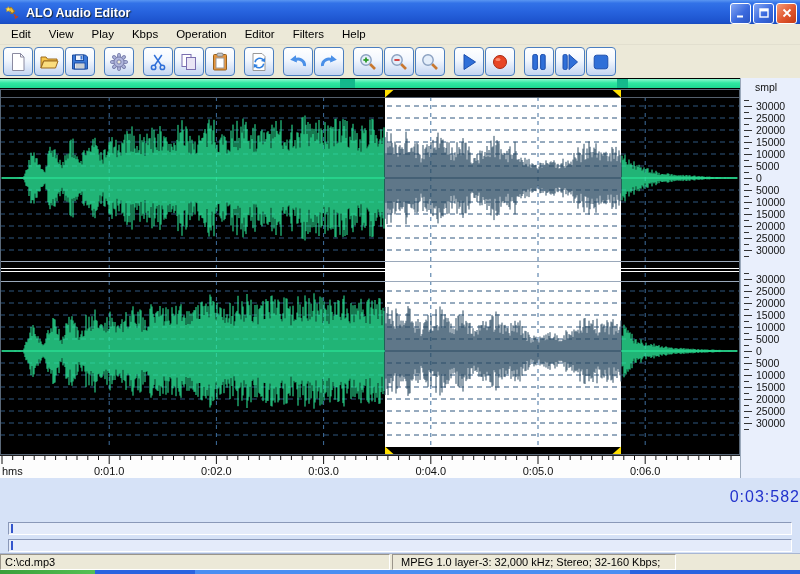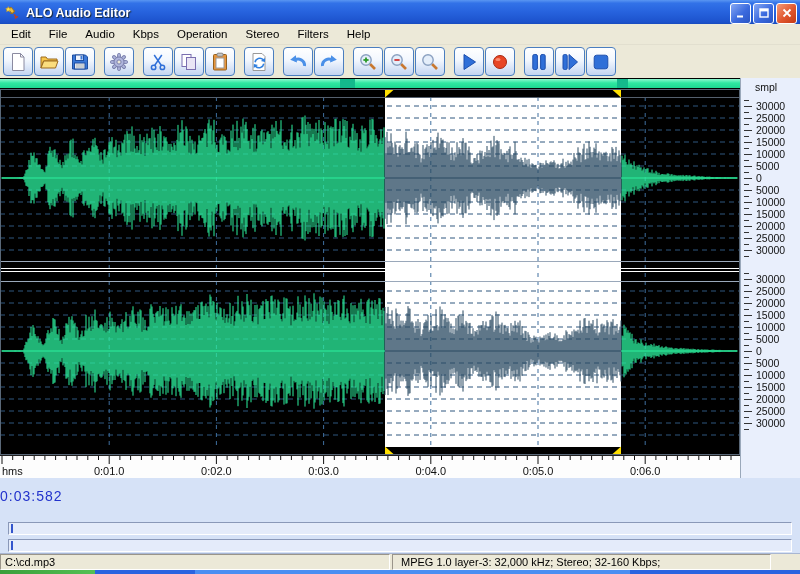--- a/index.html
+++ b/index.html
@@ -44,30 +44,30 @@
   
   .scalecol{position:absolute;left:740px;top:0;width:60px;height:400px;background:#e9effc;
     border-left:1px solid #9aa8ba;}
   .smpl-label{position:absolute;top:3px;left:14px;font-size:10.5px;color:#111;}
   .stick{position:absolute;left:3px;height:1px;background:#333;}
   .slabel{position:absolute;left:15px;transform:translateY(-50%);font-size:10.5px;color:#111;white-space:nowrap;}
 
   
   .lower{position:absolute;top:478px;left:0;width:800px;height:76px;
     background:#d6e2f7;border-bottom:1px solid #a8b6d2;}
-  .timedisp{position:absolute;top:10px;left:0;width:100%;text-align:left;
-    font-size:14px;color:#2232cc;letter-spacing:1px;}
+  .timedisp{position:absolute;top:10px;left:0;width:100%;text-align:right;
+    font-size:16px;color:#2232cc;letter-spacing:1px;}
   .slider{position:absolute;left:8px;width:784px;height:13px;background:#e4ebfa;
     border:1px solid;border-color:#8a98b8 #fff #fff #8a98b8;}
   .slider .thumb{position:absolute;left:2px;top:1px;width:2px;height:9px;background:#3355cc;}
   .slider.s1{top:44px;}
   .slider.s2{top:61px;}
 
   
-  .statusbar{position:absolute;top:554px;left:0;width:771px;height:16px;background:#ece9d8;display:flex;}
+  .statusbar{position:absolute;top:554px;left:0;width:676px;height:16px;background:#ece9d8;display:flex;}
   .scell{border:1px solid;border-color:#9a958a #fff #fff #9a958a;font-size:11px;color:#000;
     padding:1px 4px 0 4px;white-space:nowrap;overflow:hidden;}
   .scell.left{width:390px;margin-right:2px;}
   .scell.right{flex:1;position:relative;padding-left:8px;}
   .watermark{position:absolute;right:6px;top:-4px;font-size:20px;font-weight:bold;
     color:#d2d4d8;letter-spacing:1px;pointer-events:none;margin-top:32px;}
 
   
   .taskbar{position:absolute;top:570px;left:0;width:800px;height:4px;background:#2a63e0;display:flex;}
   .startbtn{width:95px;height:4px;background:linear-gradient(90deg,#3a9e3a,#55c055);}
@@ -106,25 +106,25 @@
       <span class="wbtn close">
         <svg viewBox="0 0 12 12" width="12" height="12">
             <path d="M2.5 2.5 L9.5 9.5 M9.5 2.5 L2.5 9.5" stroke="#fff" stroke-width="1.8"></path>
           </svg>
       </span>
     </span>
   </div>
 
   <div class="menubar" id="menubar">
       <span class="menu-item">Edit</span>
-      <span class="menu-item">File</span>
-      <span class="menu-item">Audio</span>
+      <span class="menu-item">View</span>
+      <span class="menu-item">Play</span>
       <span class="menu-item">Kbps</span>
       <span class="menu-item">Operation</span>
-      <span class="menu-item">Stereo</span>
+      <span class="menu-item">Editor</span>
       <span class="menu-item">Filters</span>
       <span class="menu-item">Help</span>
     </div>
 
   <div class="toolbar" id="toolbar">
       <div class="tgroup">
         <button class="tbtn">
           <span>
             <svg viewBox="0 0 20 20">
               <path d="M4.5 1.5h8l3.5 3.5v13.5H4.5z" fill="#fff" stroke="#8a8aa0"></path>

